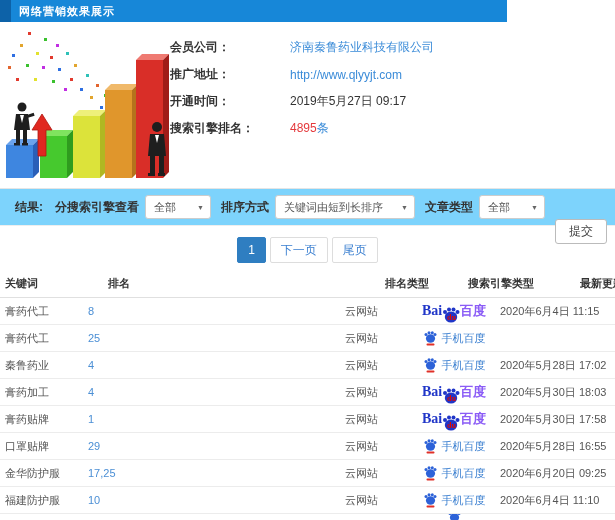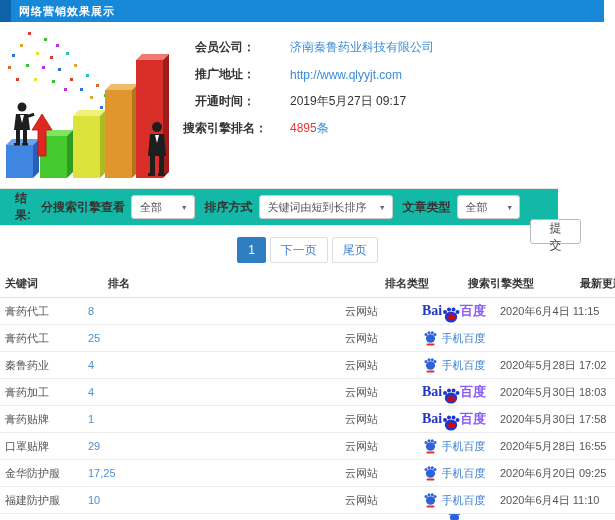--- a/index.html
+++ b/index.html
@@ -2,37 +2,37 @@
 <html><head>
 <meta charset="utf-8">
 <style>
   * { margin:0; padding:0; box-sizing:border-box; }
   html,body { background:#fff; }
   body {
     width:615px; height:520px; position:relative; overflow:hidden;
     font-family:"Liberation Sans","DejaVu Sans",sans-serif; color:#333;
   }
   
-  .topbar { position:absolute; top:0; left:0; width:604px; height:22px; background:#1787d8; display:flex; align-items:center; }
+  .topbar { position:absolute; top:0; left:0; width:507px; height:22px; background:#1787d8; display:flex; align-items:center; }
   .topbar-accent { width:11px; height:22px; background:#0d62a8; flex:none; }
   .topbar-title { color:#fff; font-size:11px; font-weight:bold; margin-left:8px; letter-spacing:1px; }
   
   .info-wrap { position:absolute; top:22px; left:0; width:615px; height:164px; background:#fff; }
   .illustration { position:absolute; left:0; top:8px; width:175px; height:152px; }
   .info-fields { position:absolute; left:170px; top:12px; width:440px; }
   .info-row { display:flex; align-items:center; height:27px; font-size:12px; }
-  .info-label { width:110px; text-align:center; color:#333; font-weight:bold; flex:none; }
+  .info-label { width:110px; text-align:left; color:#333; font-weight:bold; flex:none; }
   .info-value { margin-left:10px; color:#333; }
   .info-value.link { color:#3a8bd8; text-decoration:none; cursor:pointer; }
   .rank-count { color:#e4393c; }
   .rank-suffix { color:#3a8bd8; }
   
   .filterbar {
-    position:absolute; top:188px; left:0; width:558px; height:38px;
-    background:#14b8a6; border-top:1px solid #e5e5e5; border-bottom:1px solid #eee;
+    position:absolute; top:188px; left:0; width:615px; height:38px;
+    background:#7dd3fc; border-top:1px solid #e5e5e5; border-bottom:1px solid #eee;
     display:flex; align-items:center; font-size:12px;
   }
   .result-label { font-weight:bold; color:#333; margin-left:15px; }
   .filter-group { display:flex; align-items:center; margin-left:auto; margin-right:8px; }
   .filter-label { font-weight:bold; color:#333; margin:0 6px 0 10px; white-space:nowrap; }
   .select-box {
     display:flex; align-items:center; justify-content:space-between;
     background:#fff; border:1px solid #ccc; border-radius:3px;
     height:24px; padding:0 6px 0 8px; font-size:11px; color:#555; cursor:pointer; white-space:nowrap;
   }

